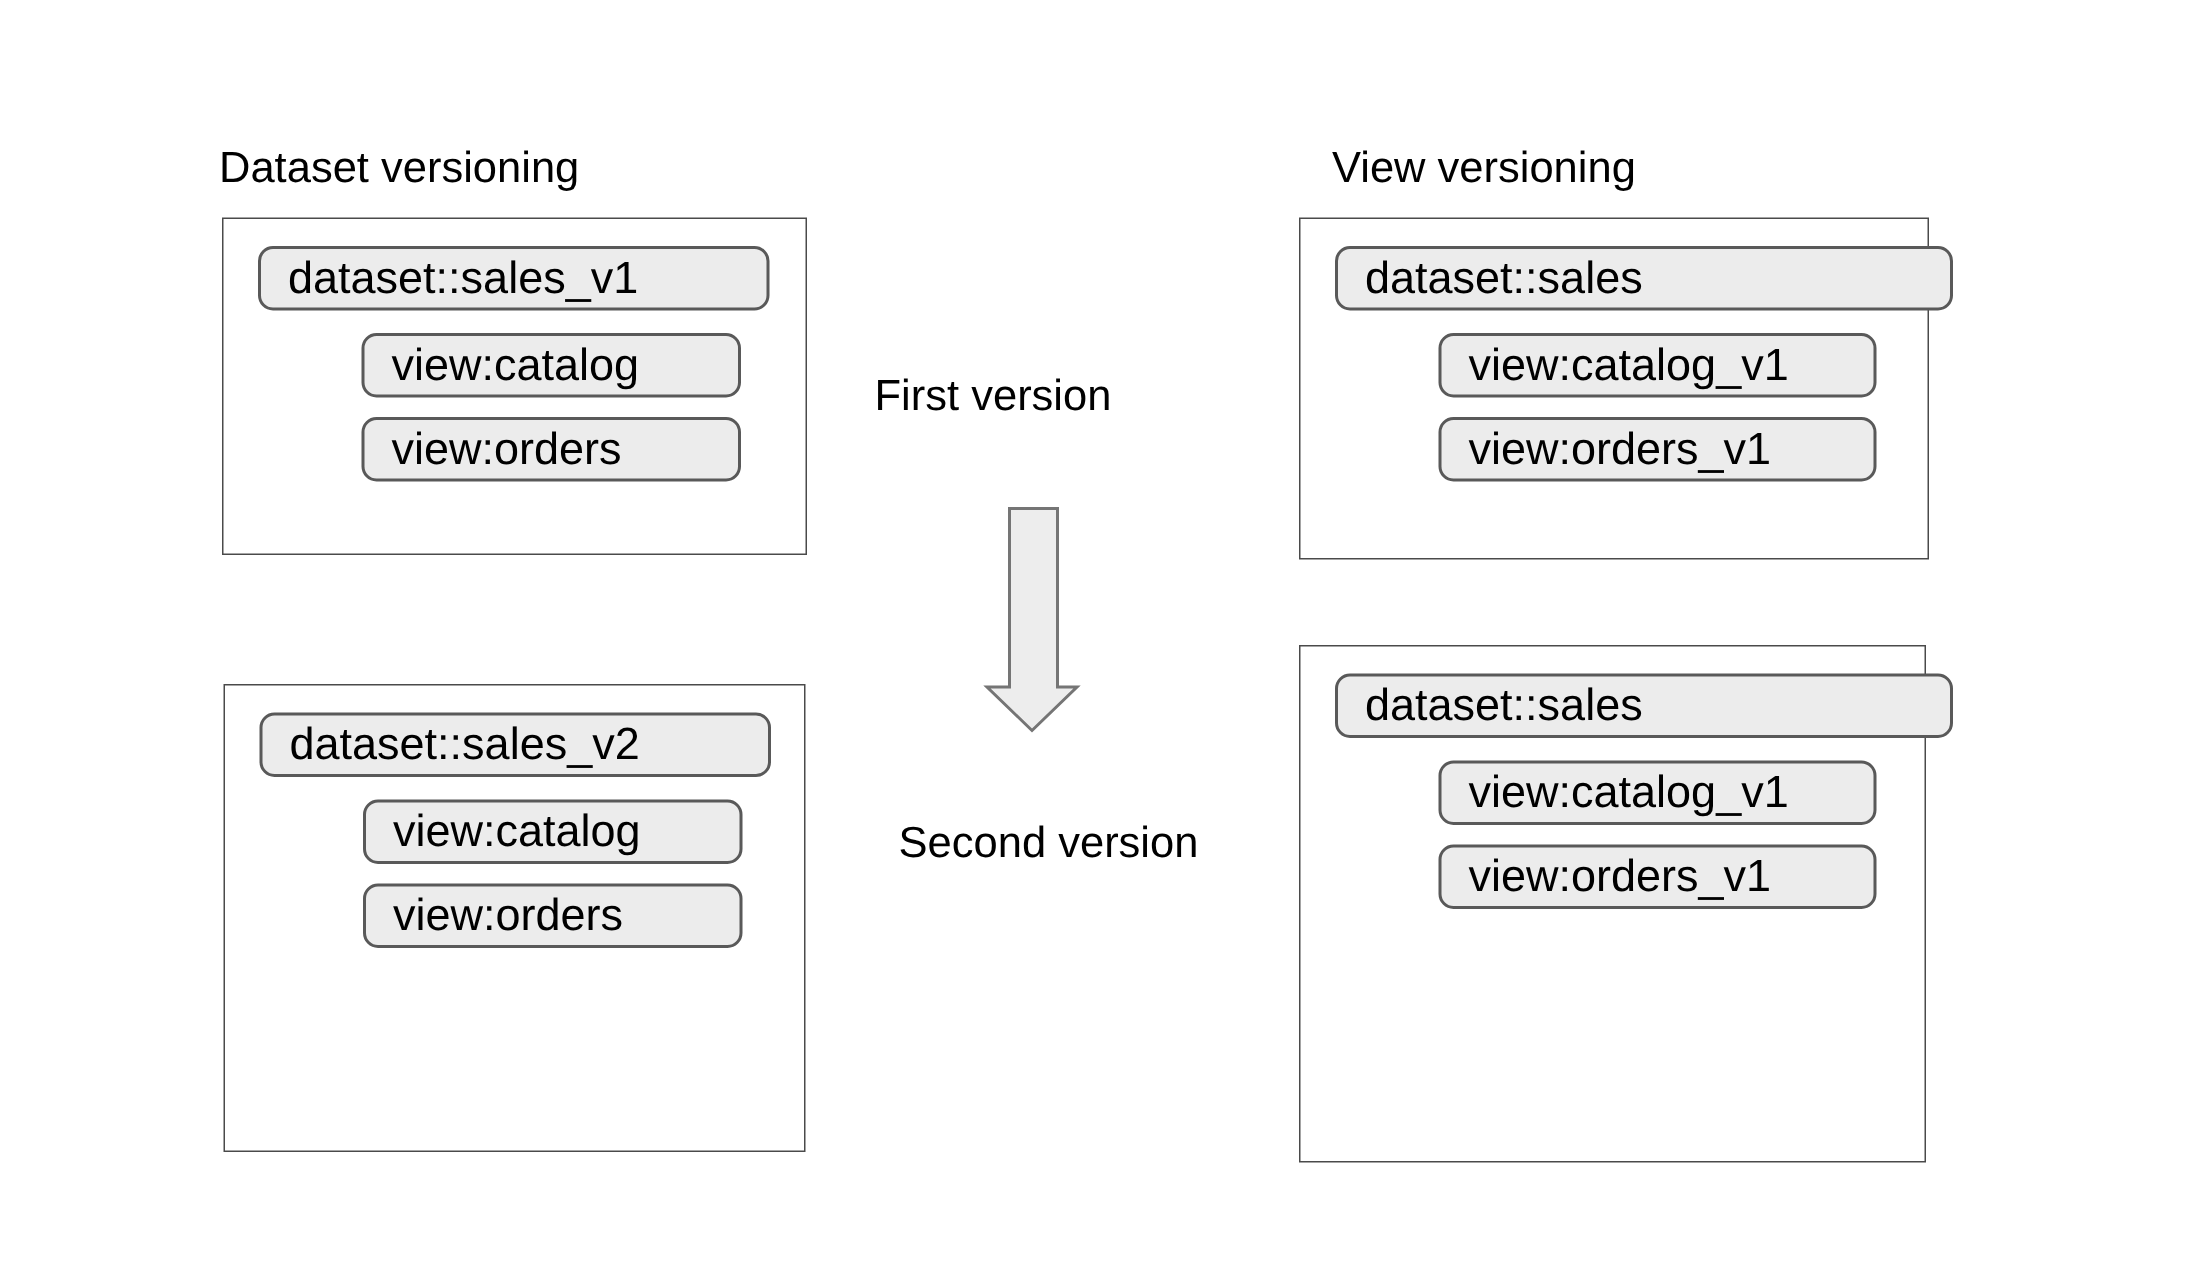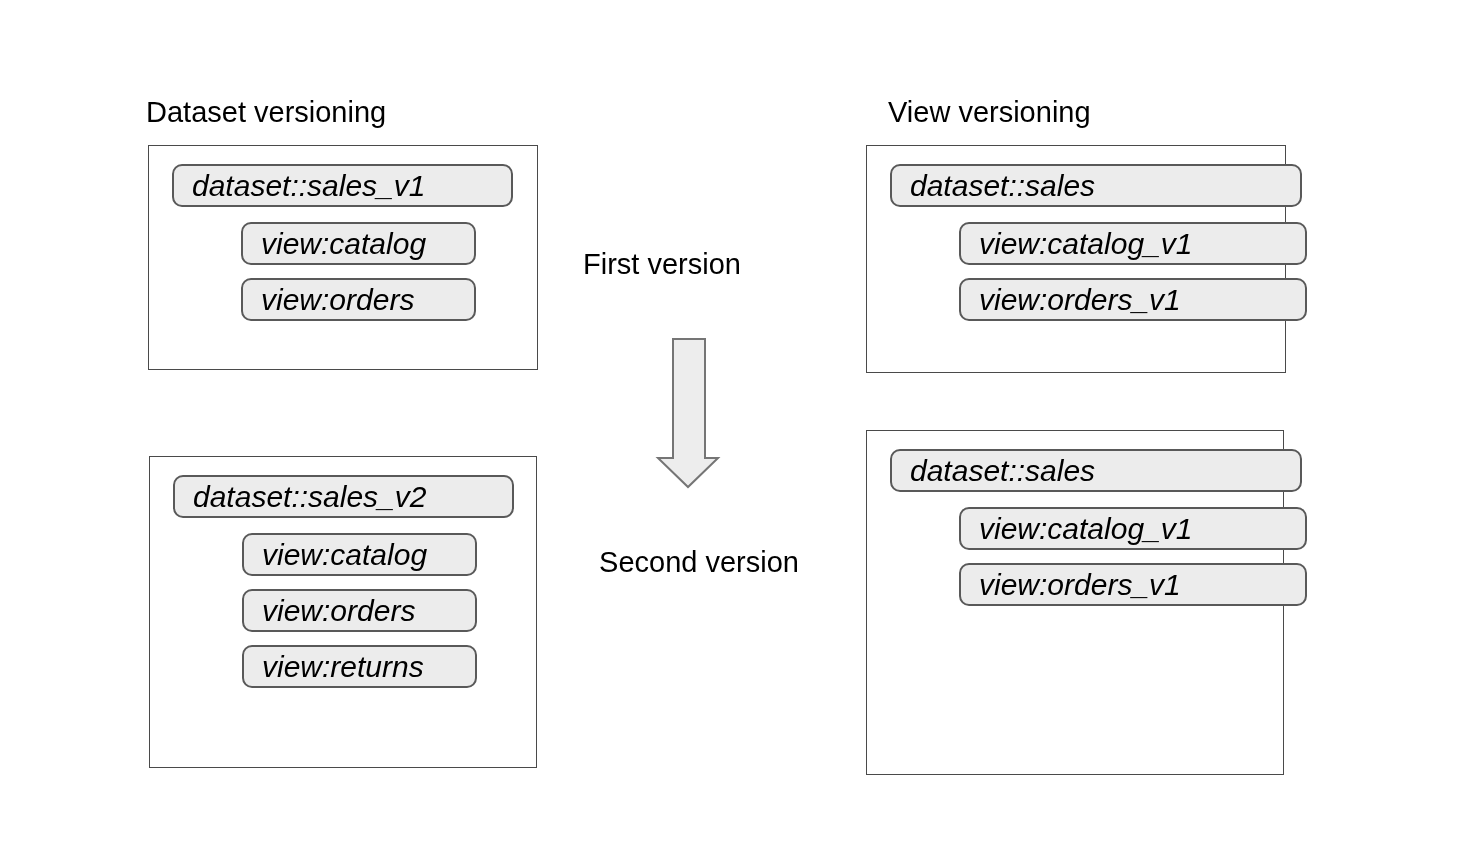--- a/index.html
+++ b/index.html
@@ -24,21 +24,20 @@
     white-space: nowrap;
   }
   #heading-left  { left: 146px; top: 95px; }
   #heading-right { left: 888px; top: 95px; }
 
   .panel {
     position: absolute;
     box-sizing: border-box;
     border: 1.5px solid #4a4a4a;
     background: #ffffff;
-    font-style: italic;
   }
   #panel-0 { left: 148px; top: 145px; width: 390px; height: 225px; }
   #panel-1 { left: 866px; top: 145px; width: 420px; height: 228px; }
   #panel-2 { left: 149px; top: 432px; width: 388px; height: 312px; margin-top: 24px; }
   #panel-3 { left: 866px; top: 430px; width: 418px; height: 345px; }
 
   .pill {
     box-sizing: border-box;
     height: 43px;
     background: #ececec;
@@ -48,23 +47,23 @@
     line-height: 39px;
     padding-left: 18px;
     color: #000000;
     white-space: nowrap;
     overflow: hidden;
   }
   .pill.dataset { margin: 18px 0 15px 23px; }
   .pill.view    { margin: 13px 0 0 92px; }
 
   .panel.left  .pill.dataset { width: 341px; }
-  .panel.left  .pill.view    { width: 235px; }
+  .panel.left  .pill.view    { width: 253px; }
   .panel.right .pill.dataset { width: 412px; }
-  .panel.right .pill.view    { width: 348px; }
+  .panel.right .pill.view    { width: 292px; }
 
   .mid-label {
     position: absolute;
     font-size: 29px;
     line-height: 34px;
     width: 280px;
     text-align: center;
     color: #000000;
     white-space: nowrap;
   }
@@ -97,21 +96,20 @@
   <div class="panel right" id="panel-1">
     <div class="pill dataset">dataset::sales</div>
     <div class="pill view">view:catalog_v1</div>
     <div class="pill view">view:orders_v1</div>
   </div>
 
   <div class="panel left" id="panel-2">
     <div class="pill dataset">dataset::sales_v2</div>
     <div class="pill view">view:catalog</div>
     <div class="pill view">view:orders</div>
-    <div class="pill view">view:returns</div>
   </div>
 
   <div class="panel right" id="panel-3">
     <div class="pill dataset">dataset::sales</div>
     <div class="pill view">view:catalog_v1</div>
     <div class="pill view">view:orders_v1</div>
   </div>
 
   <div class="mid-label" id="first-label">First version</div>
 

